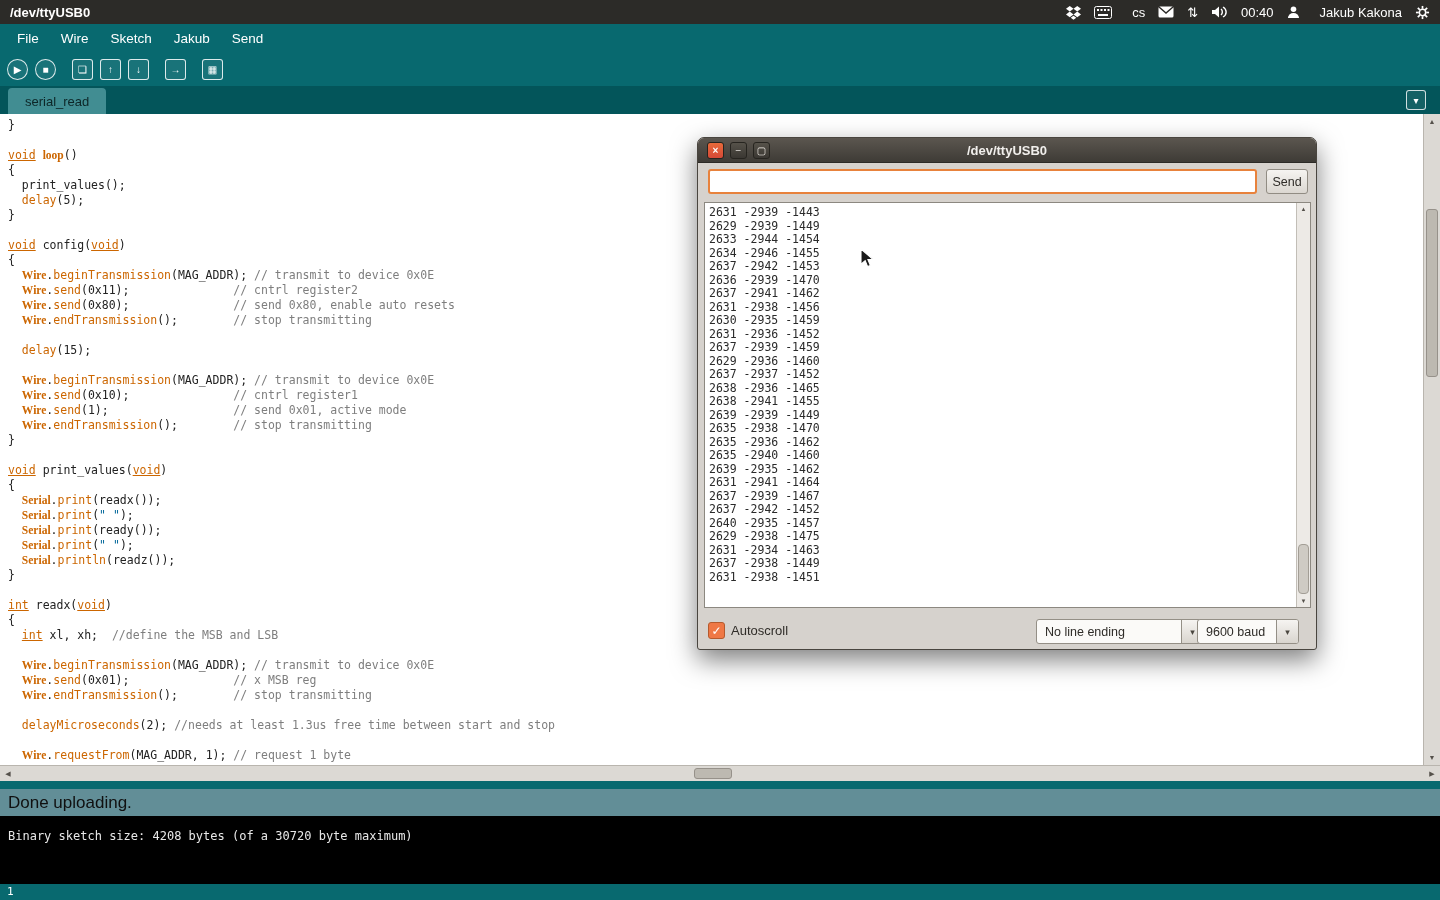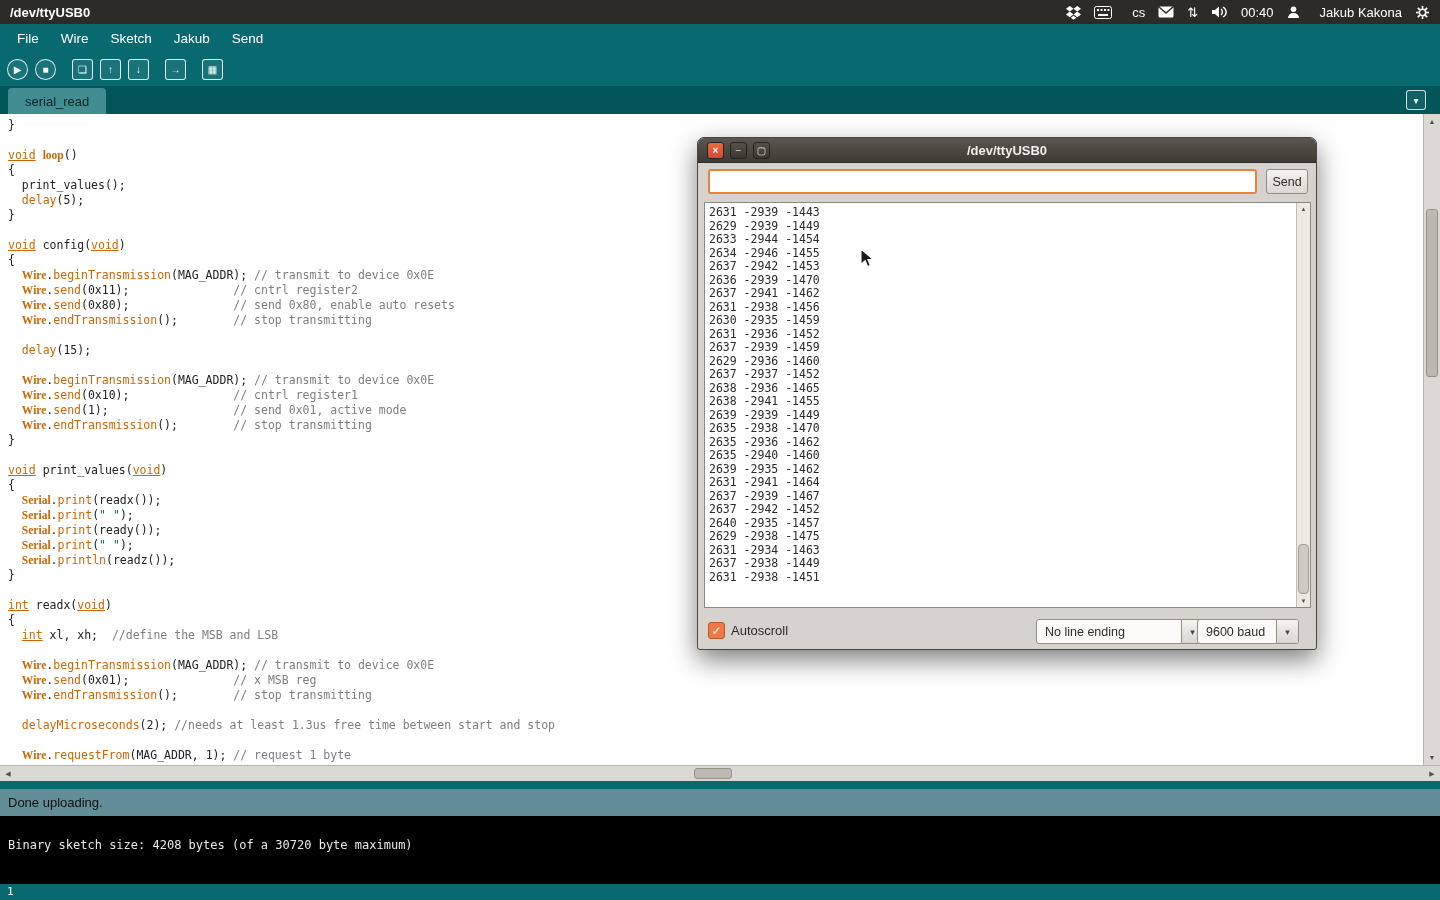--- a/index.html
+++ b/index.html
@@ -52,23 +52,23 @@
              border-top:1px solid #b9b5ae; }
   .scroll-arrow { position:absolute; width:16px; height:15px; display:flex; align-items:center;
                   justify-content:center; font-size:7px; color:#55514b; }
   .vthumb { position:absolute; left:2px; width:12px; border-radius:3px; background:#bdb9b1;
             border:1px solid #96918a; }
   .hthumb { position:absolute; top:2px; height:11px; border-radius:3px; background:#bdb9b1;
             border:1px solid #96918a; }
 
   
   .statusbar { position:absolute; top:789px; left:0; right:0; height:27px; background:var(--statusbar,#628e97);
-               color:#101010; font-size:13px; display:flex; align-items:center; padding:0 8px; }
+               color:#101010; font-size:17px; display:flex; align-items:center; padding:0 8px; }
   .console { position:absolute; top:816px; left:0; right:0; height:68px; background:var(--console-bg,#000);
-             color:#e8e8e8; font:12px/16px "DejaVu Sans Mono", monospace; padding:21px 8px; }
+             color:#e8e8e8; font:12px/16px "DejaVu Sans Mono", monospace; padding:12px 8px; }
   .footer { position:absolute; top:884px; left:0; right:0; height:16px; background:var(--chrome,#08696f);
             color:#fff; font:11px/16px "DejaVu Sans Mono", monospace; padding:0 7px; }
 
   
   .serial-win { position:absolute; left:697px; top:137px; width:620px; height:513px;
                 background:#d6d2cd; border:1px solid #49453f; border-radius:7px 7px 3px 3px;
                 box-shadow:0 10px 26px rgba(0,0,0,.5); }
   .titlebar { position:absolute; top:0; left:0; right:0; height:25px; border-radius:6px 6px 0 0;
               background:linear-gradient(#5b564f,#3e3b36); border-bottom:1px solid #2c2a26;
               display:flex; align-items:center; }

